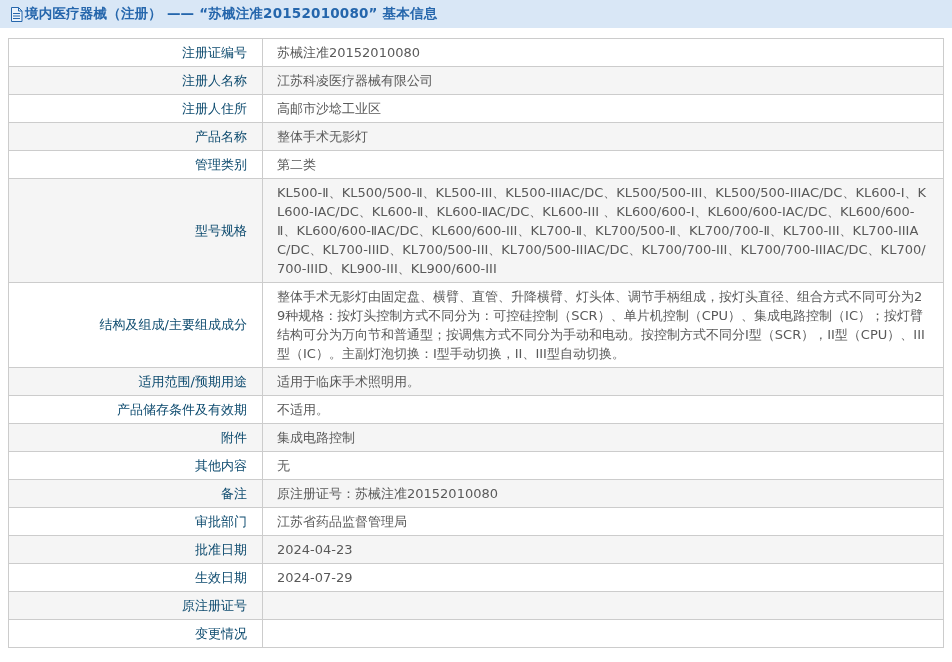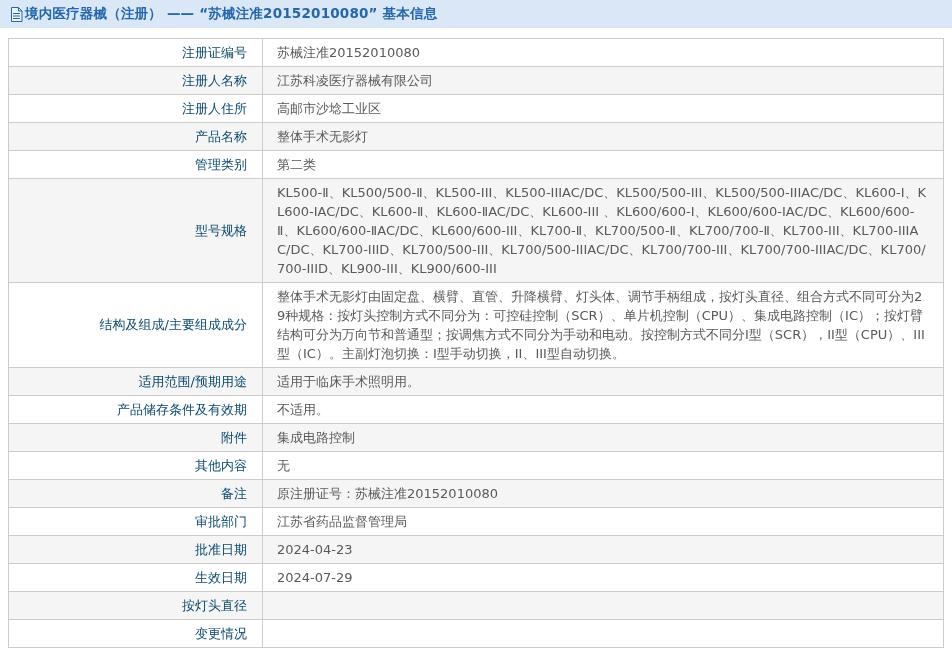--- a/index.html
+++ b/index.html
@@ -146,21 +146,21 @@
         <span class="value-text">2024-04-23</span>
       </div>
   </div>
   <div class="row">
     <div class="label-cell">生效日期</div>
     <div class="value-cell">
         <span class="value-text">2024-07-29</span>
       </div>
   </div>
   <div class="row">
-    <div class="label-cell">按灯头直径</div>
+    <div class="label-cell">原注册证号</div>
   </div>
   <div class="row">
     <div class="label-cell">变更情况</div>
     <div class="value-cell">
         <span class="value-text"></span>
       </div>
   </div>
 
 </div>
 

